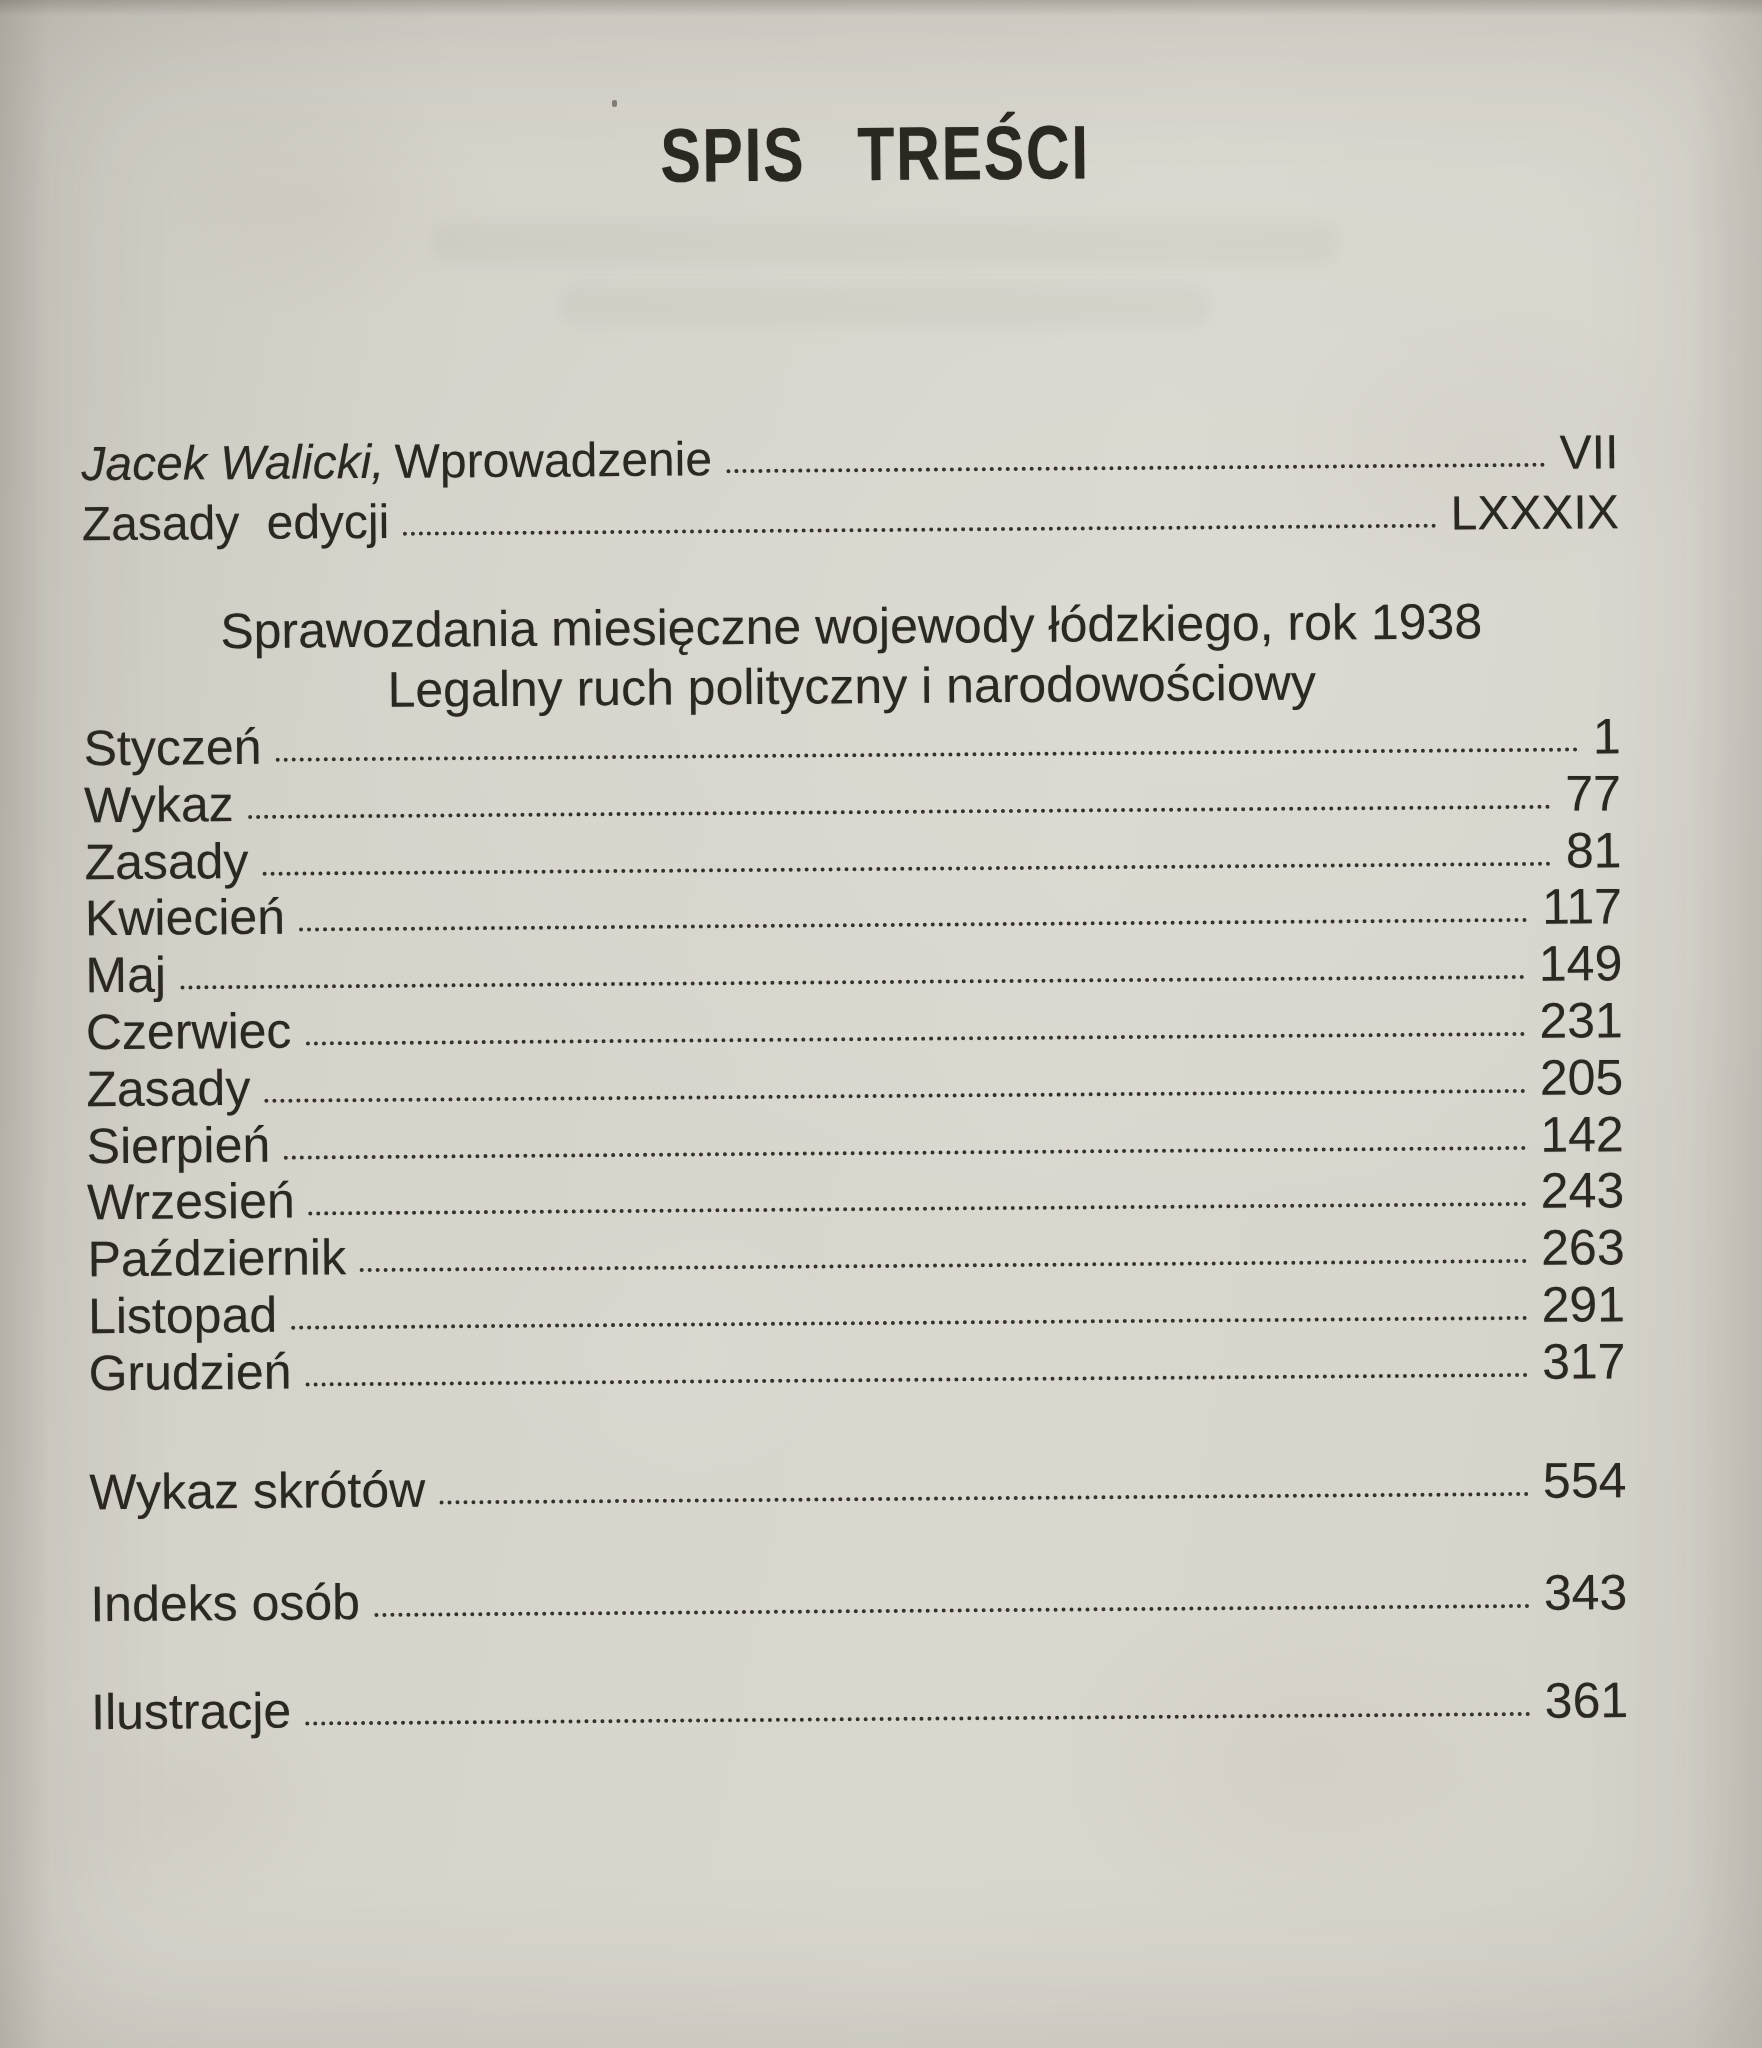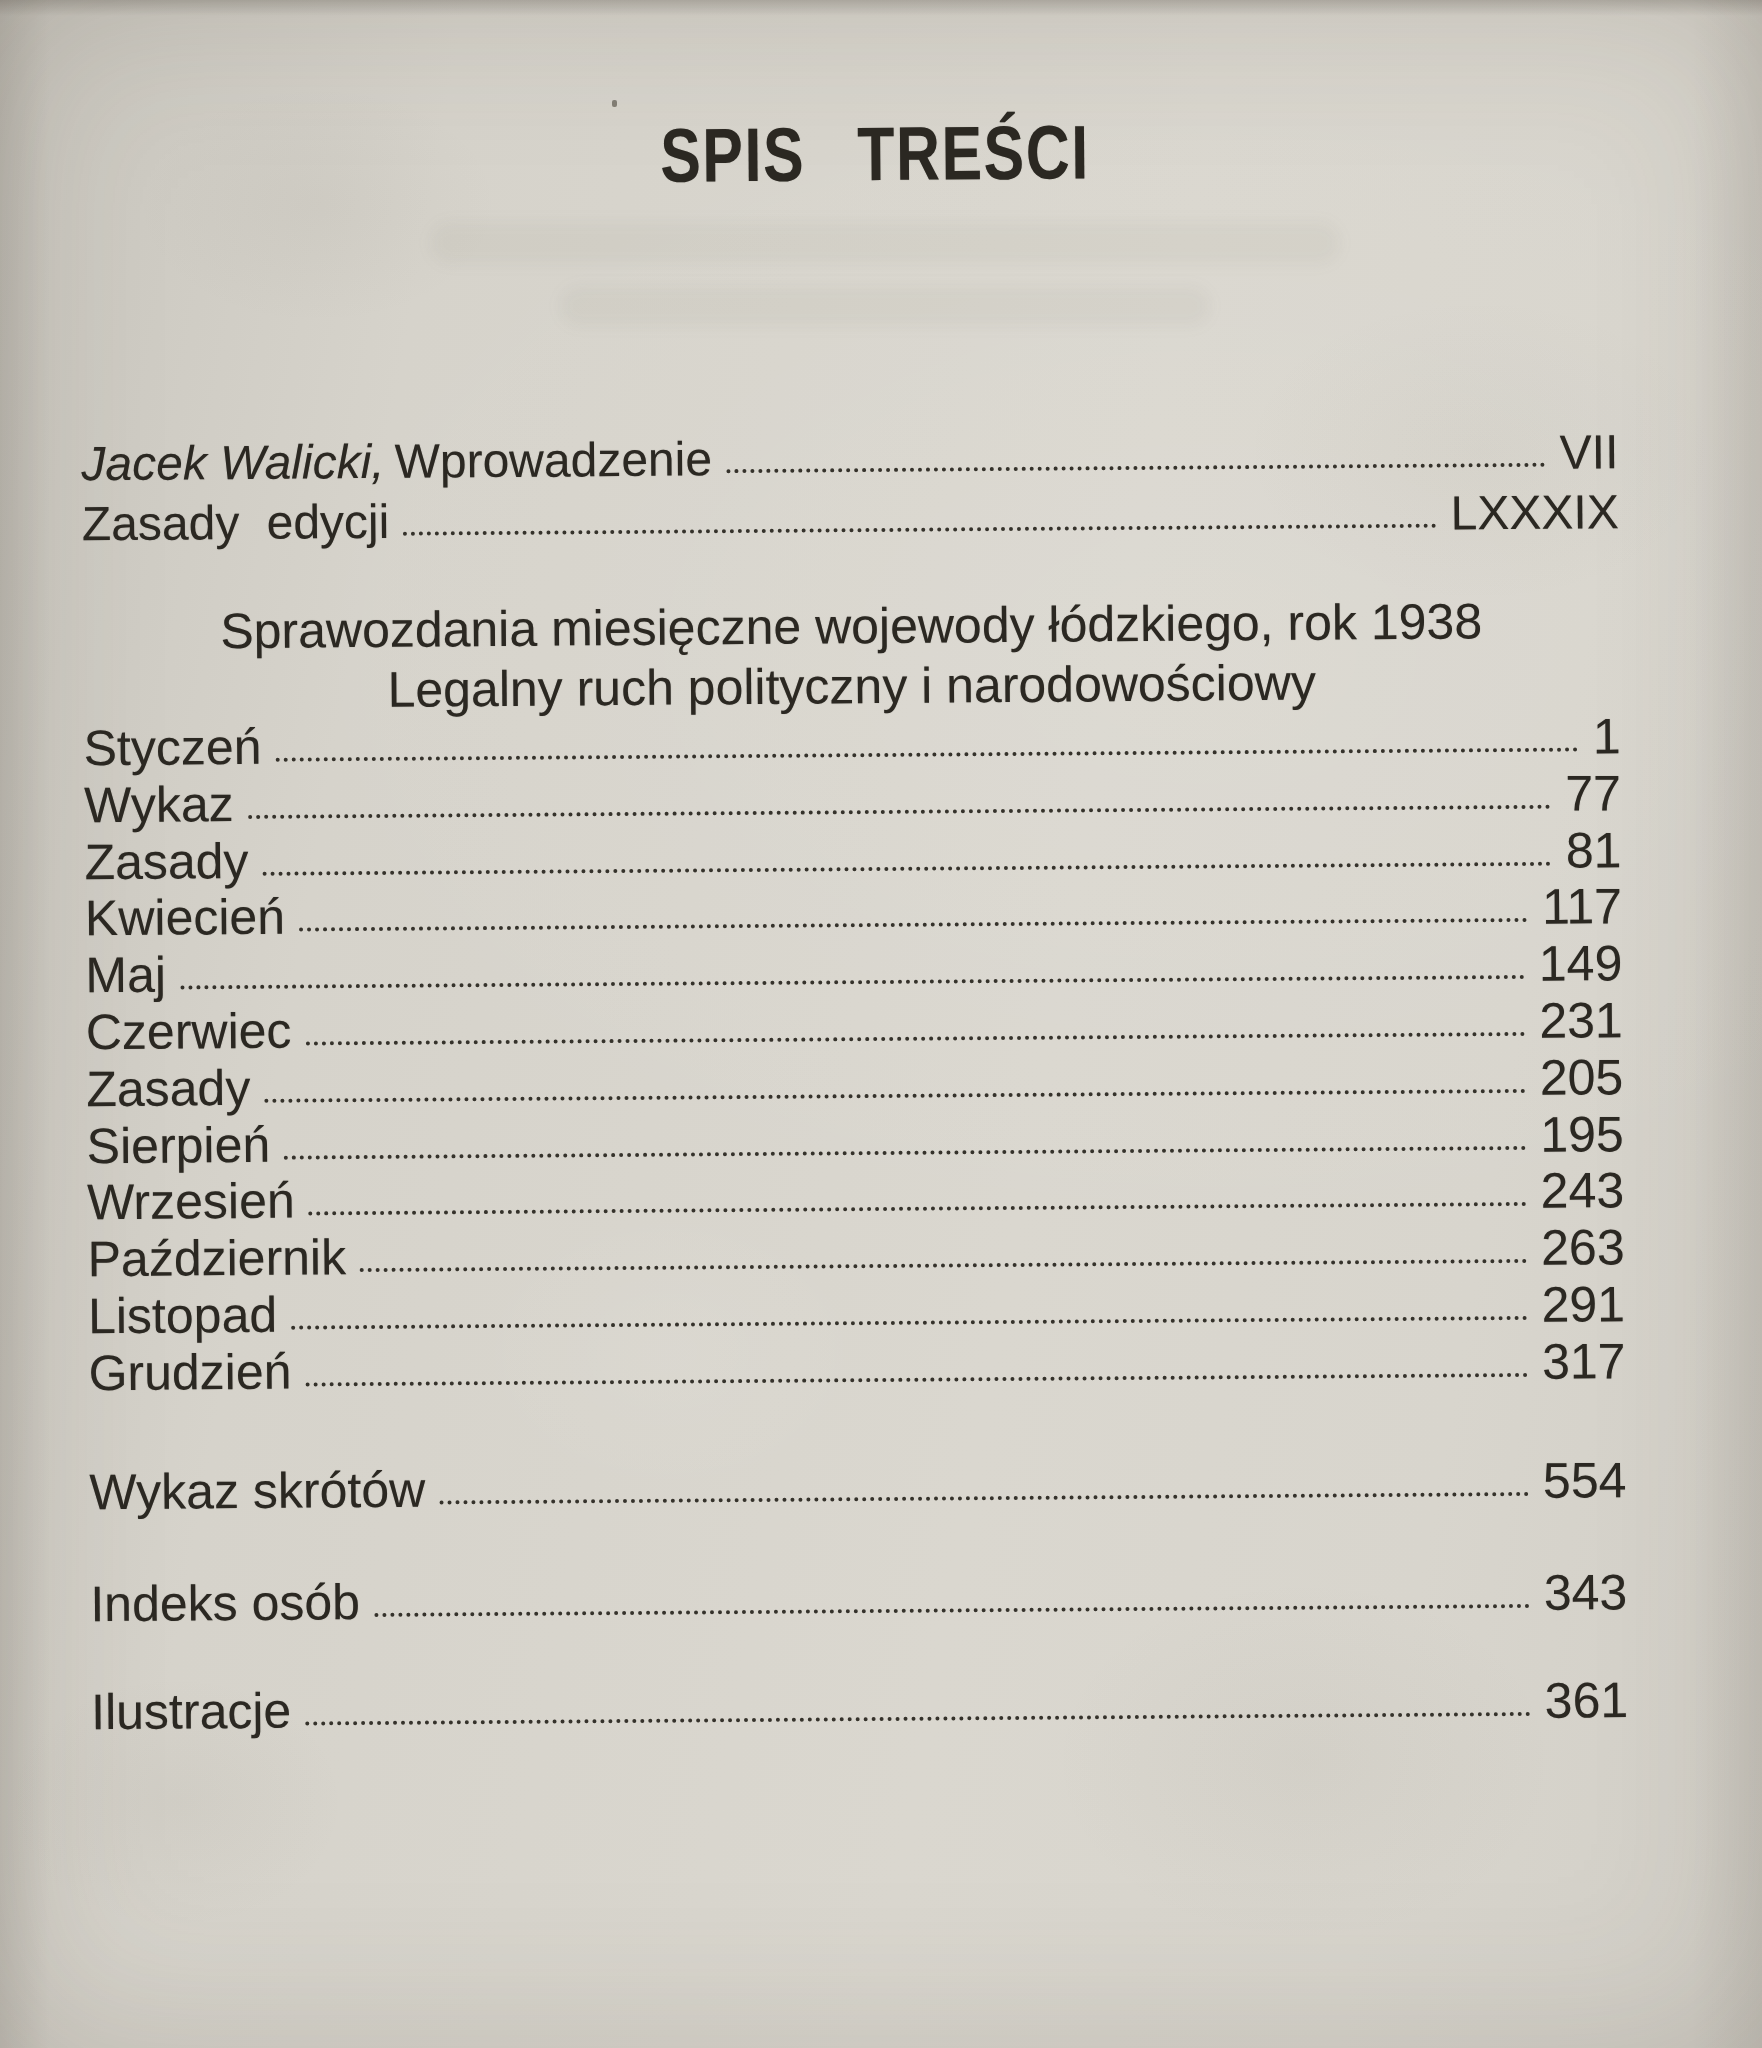--- a/index.html
+++ b/index.html
@@ -135,21 +135,21 @@
           <span class="pg">231</span>
         </div>
       <div class="row">
           <span class="lbl">Zasady</span>
           <span class="leader"></span>
           <span class="pg">205</span>
         </div>
       <div class="row">
           <span class="lbl">Sierpień</span>
           <span class="leader"></span>
-          <span class="pg">195</span>
+          <span class="pg">142</span>
         </div>
       <div class="row">
           <span class="lbl">Wrzesień</span>
           <span class="leader"></span>
           <span class="pg">243</span>
         </div>
       <div class="row">
           <span class="lbl">Październik</span>
           <span class="leader"></span>
           <span class="pg">263</span>

